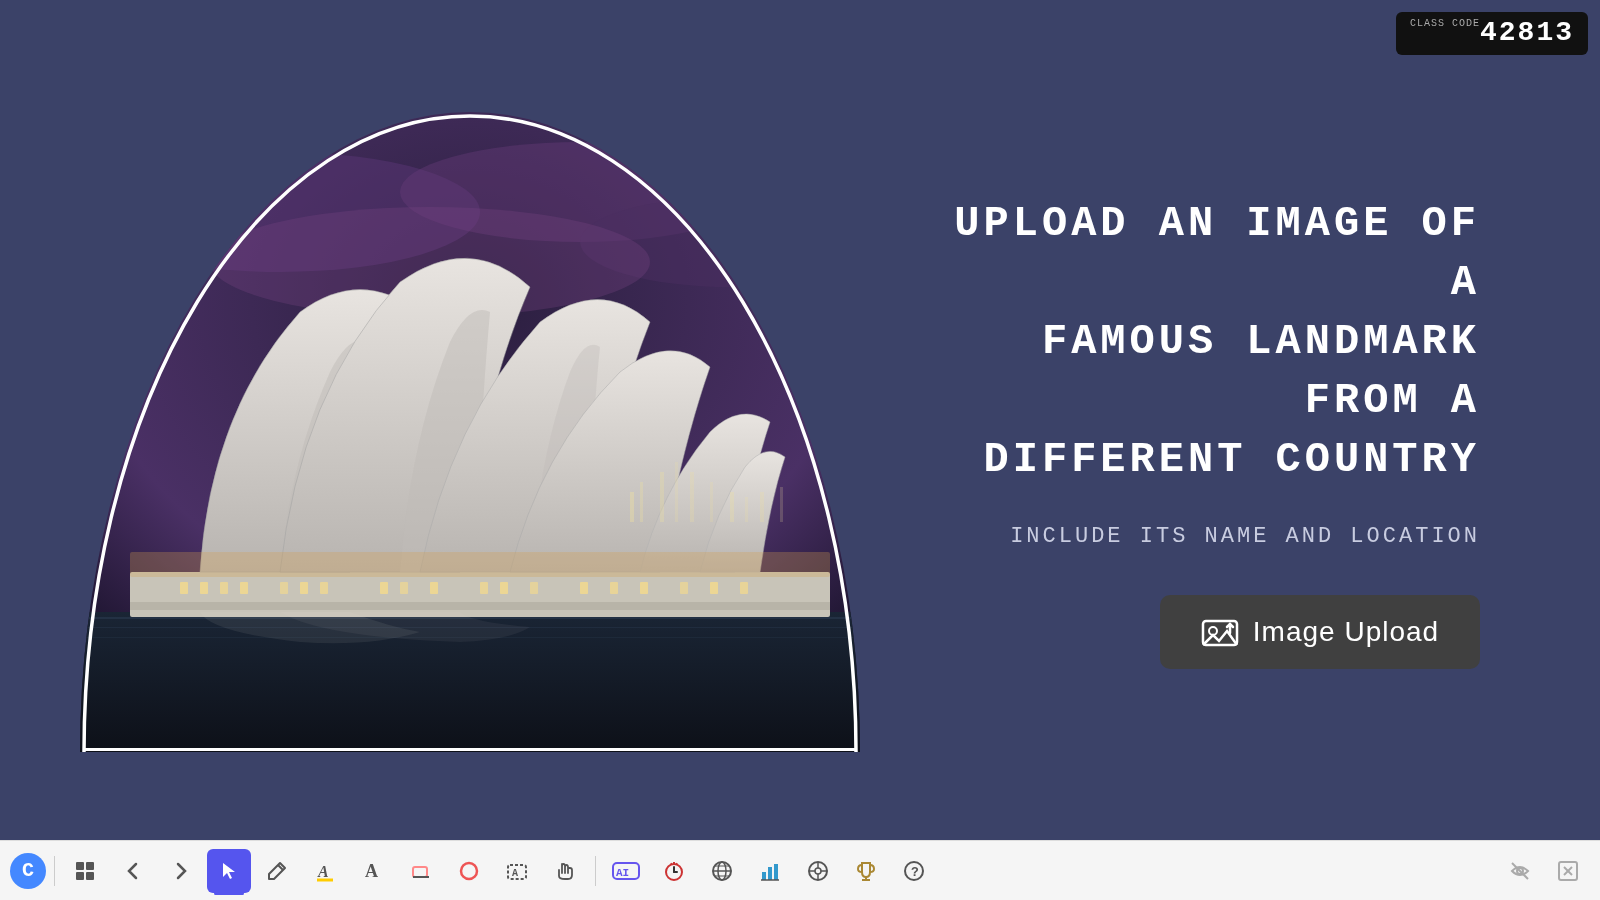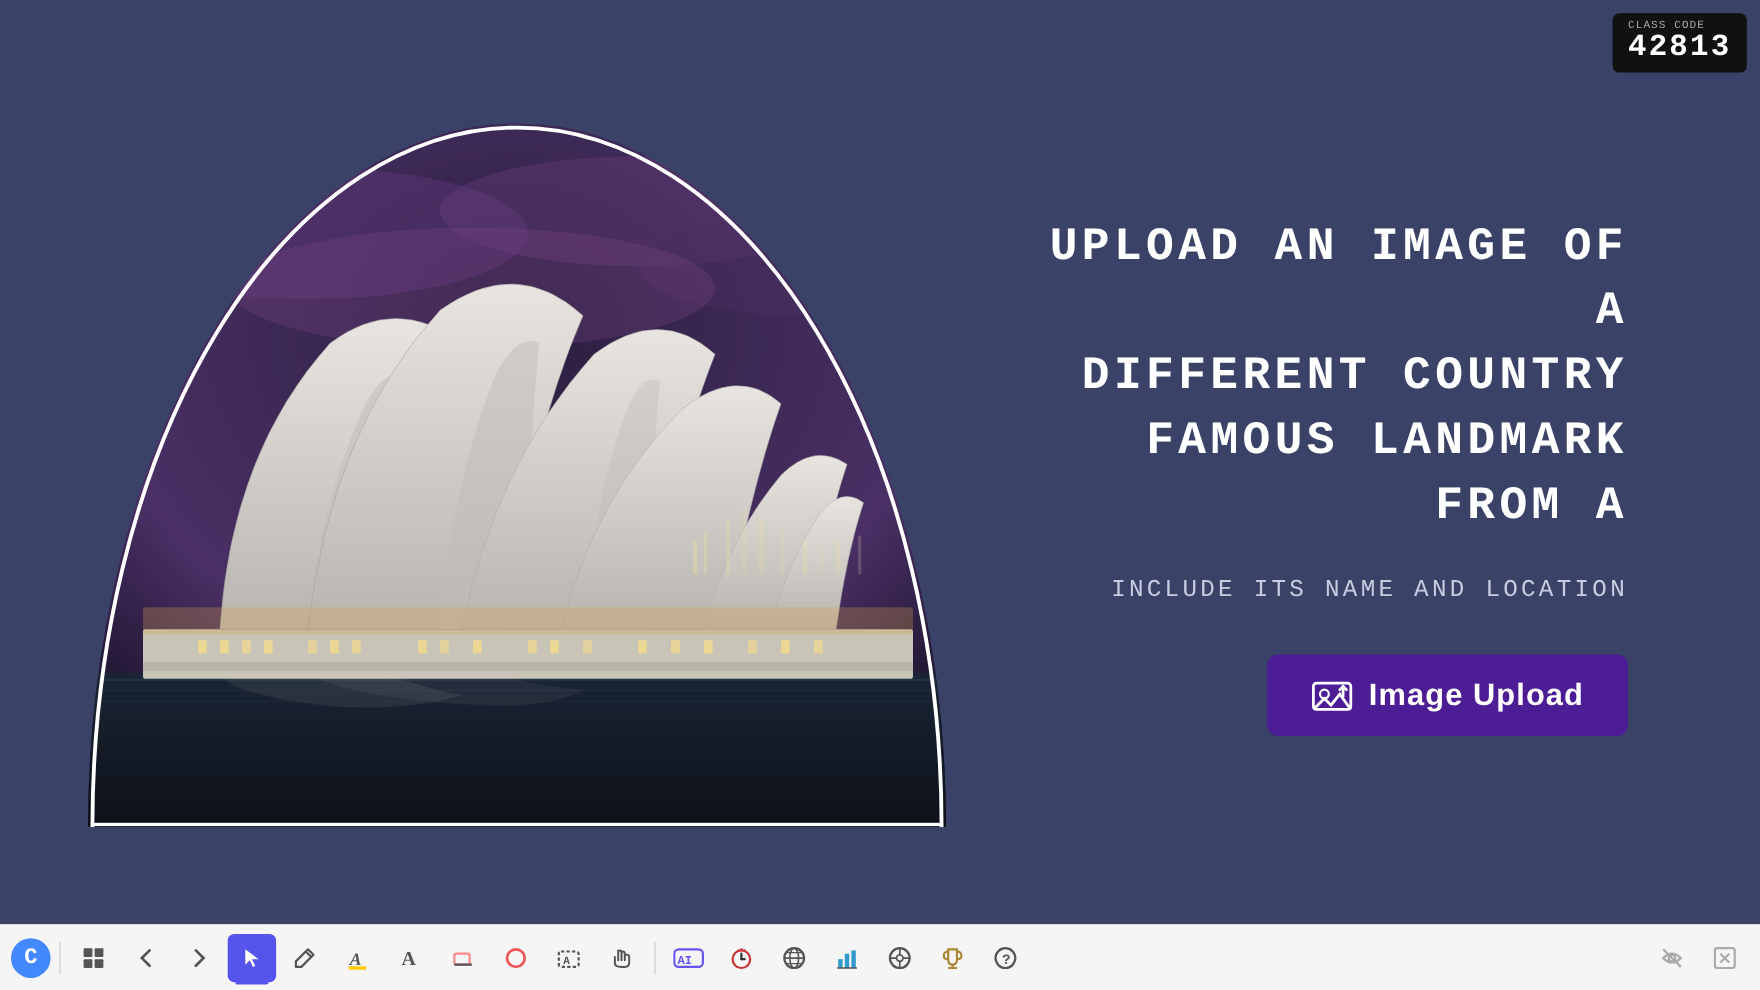--- a/index.html
+++ b/index.html
@@ -16,21 +16,21 @@
     
     #class-code-badge {
       position: absolute;
       top: 12px;
       right: 12px;
       background: #111;
       color: #fff;
       padding: 6px 14px;
       border-radius: 6px;
       display: flex;
-      flex-direction: column;
+      flex-direction: row;
       align-items: flex-start;
       z-index: 100;
     }
     #class-code-badge .label {
       font-size: 10px;
       color: #aaa;
       letter-spacing: 1px;
       text-transform: uppercase;
       line-height: 1.1;
     }
@@ -88,27 +88,27 @@
       color: #c8cce0;
       font-size: 22px;
       letter-spacing: 3px;
       text-align: center;
       line-height: 1.6;
       text-transform: uppercase;
       font-family: Liberation Mono, monospace;
     }
 
     .upload-btn {
-      background: #4c1d95;
+      background: #404040;
       color: white;
       border: none;
       border-radius: 10px;
       padding: 18px 40px;
       font-size: 28px;
-      font-weight: bold;
+      font-weight: normal;
       cursor: pointer;
       display: flex;
       align-items: center;
       gap: 14px;
       margin-top: 10px;
       letter-spacing: 1px;
       min-width: 320px;
       justify-content: center;
     }
 
@@ -305,22 +305,22 @@
         <rect x="3" y="636" width="774" height="3" fill="white"></rect>
 
         <rect x="0" y="641" width="780" height="10" fill="#3b4268"></rect>
       </svg>
     </div>
   </div>
 
   <div id="text-panel">
     <div class="main-title">
       <div>UPLOAD AN IMAGE OF A</div>
+      <div>FAMOUS LANDMARK FROM A</div>
       <div>DIFFERENT COUNTRY</div>
-      <div>FAMOUS LANDMARK FROM A</div>
     </div>
 
     <div class="subtitle">
       <div>INCLUDE ITS NAME AND LOCATION</div>
     </div>
 
     <button class="upload-btn">
 
       <svg width="38" height="38" viewBox="0 0 38 38">
         <rect x="2" y="8" width="34" height="24" rx="3" fill="none" stroke="white" stroke-width="2.5"></rect>

